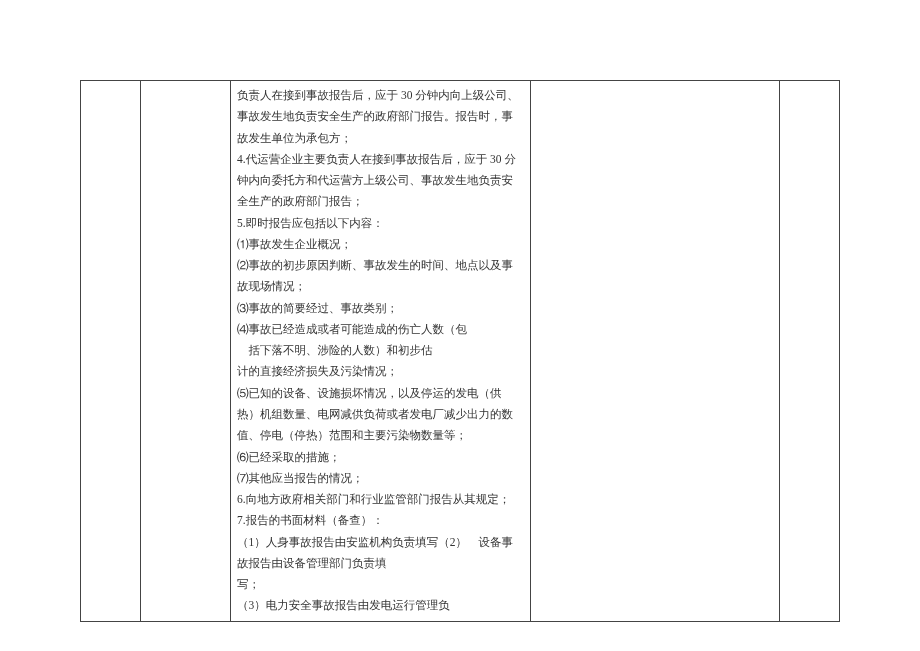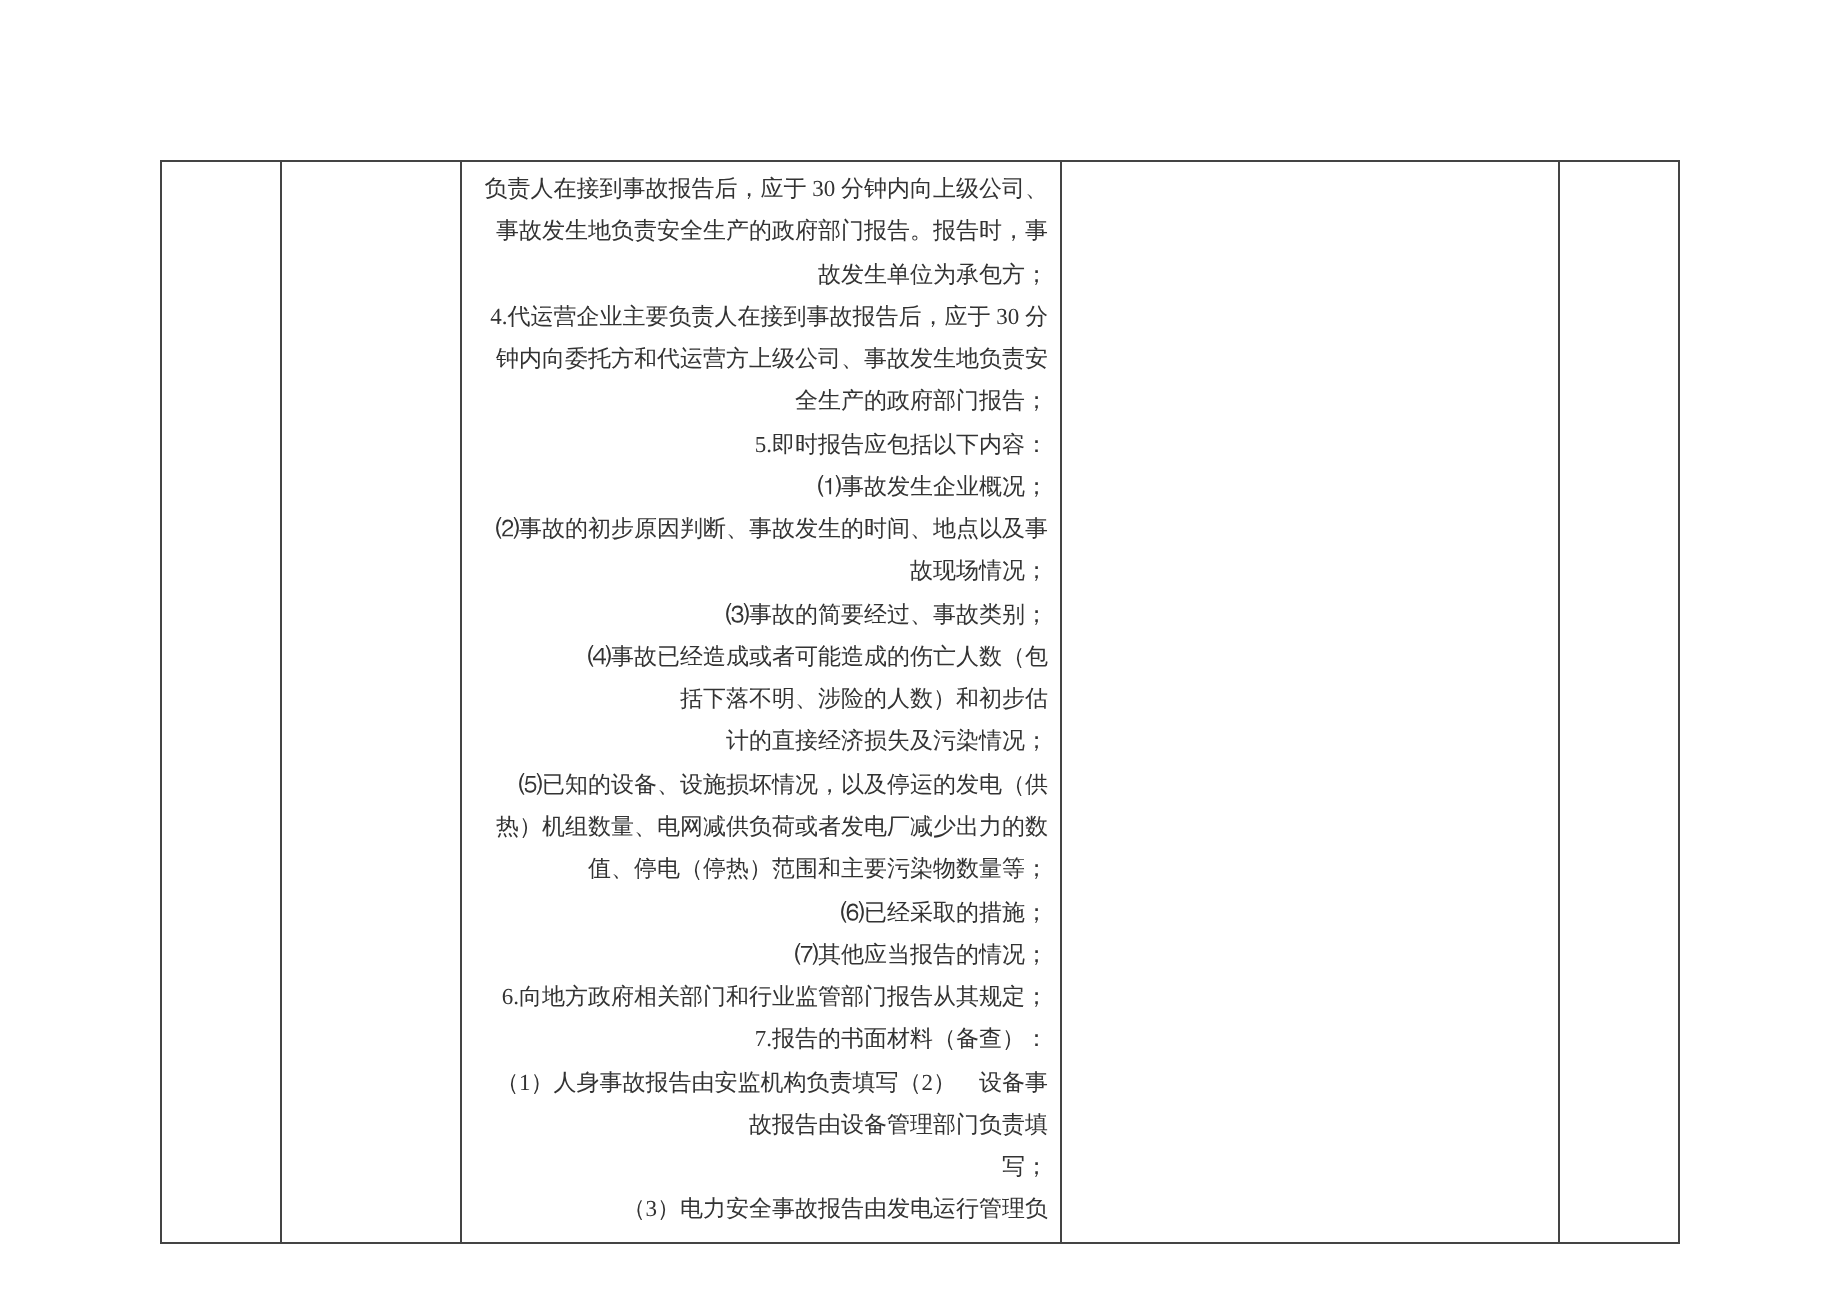--- a/index.html
+++ b/index.html
@@ -12,21 +12,20 @@
       height: 651px;
       overflow: hidden;
     }
     .page {
       padding: 80px 80px 20px 80px;
     }
     table {
       border-collapse: collapse;
       width: 100%;
       table-layout: fixed;
-      text-align: right;
     }
     td {
       border: 1px solid #444;
       vertical-align: top;
       padding: 4px 6px;
       font-size: 11.5px;
       line-height: 1.85;
       word-break: break-all;
     }
     col.c1 { width: 60px; }

